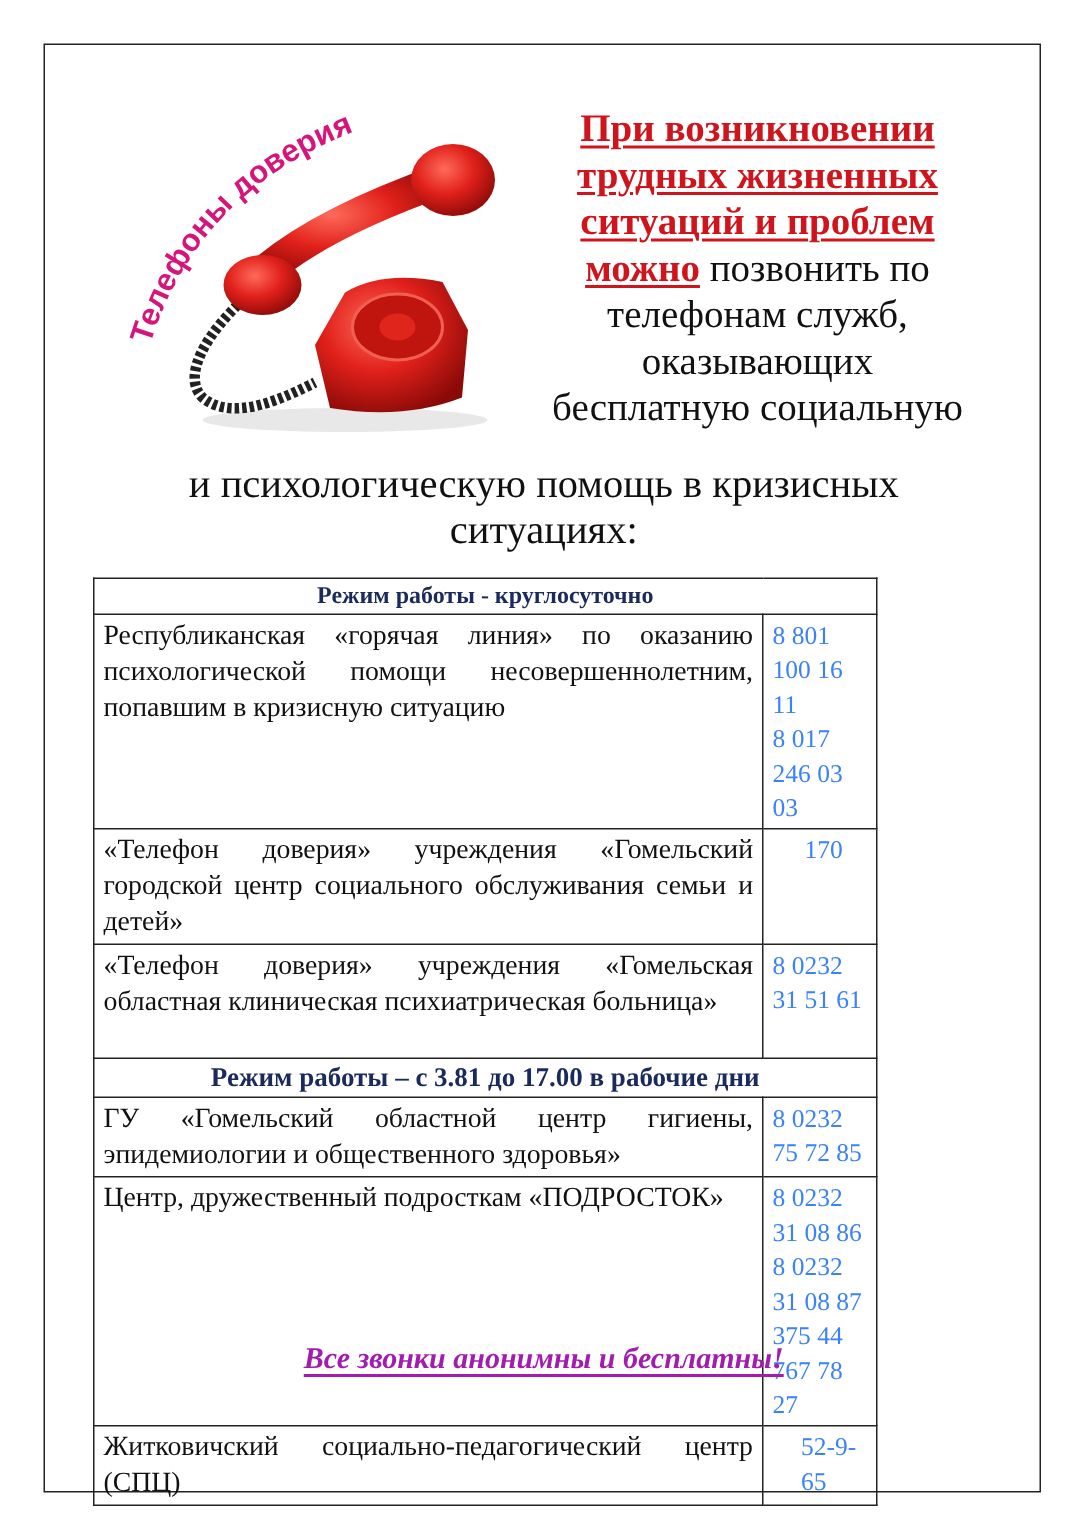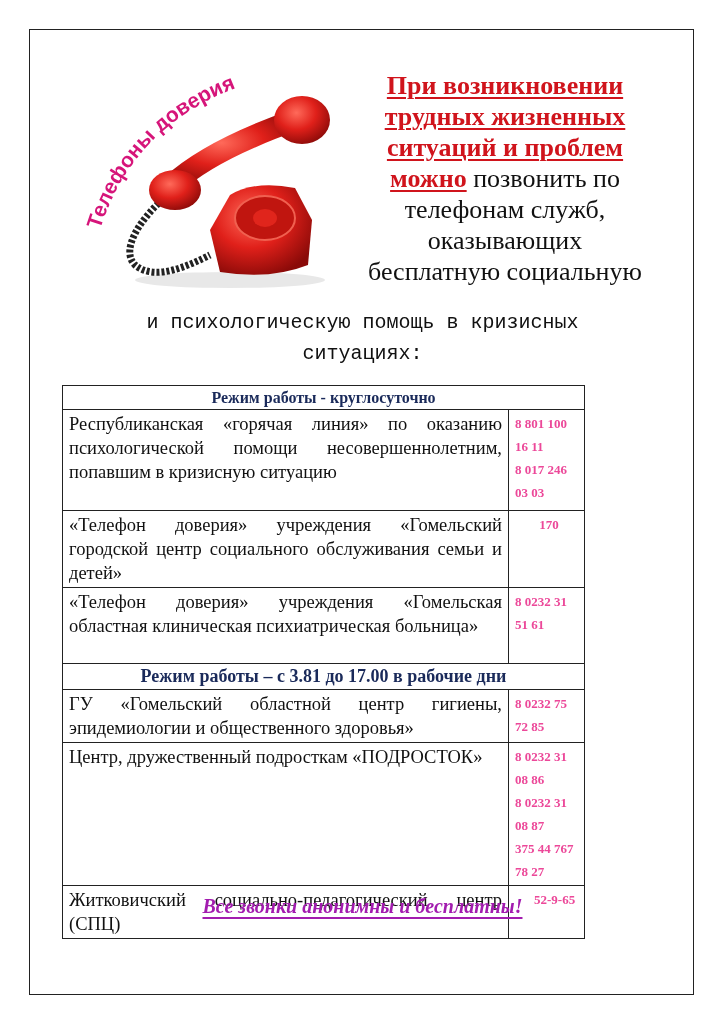--- a/index.html
+++ b/index.html
@@ -5,26 +5,26 @@
   html, body { margin:0; padding:0; background:#ffffff; }
   body { width:724px; height:1024px; position:relative; overflow:hidden;
          font-family:"Liberation Serif", "DejaVu Serif", serif; color:#111; }
   .frame { position:absolute; left:29px; top:29px; width:665px; height:966px;
            border:1.5px solid #222; box-sizing:border-box; }
   .phone-art { position:absolute; left:80px; top:60px; width:260px; height:235px; }
   .intro { position:absolute; left:340px; top:70px; width:330px; text-align:center;
            font-size:26px; line-height:31px; }
   .intro .red { color:#d0141c; font-weight:bold; text-decoration:underline; text-decoration-thickness:2px; text-underline-offset:3px;margin-top:32px; }
   .intro-cont { position:absolute; left:62px; top:307px; width:601px; text-align:center;
-                font-size:20px; line-height:31px;font-family:Liberation Mono, monospace; }
+                font-size:27px; line-height:31px; }
   table.services { position:absolute; left:62px; top:385px; width:523px;
                    border-collapse:collapse; font-size:18.5px; line-height:24px; }
   table.services td { border:1px solid #222; vertical-align:top; padding:2px 6px 2px 6px; }
   td.desc { width:433px; text-align:justify; text-align-last:left; }
-  td.phones { color:#ec4899; font-weight:bold; font-size:13px; line-height:23px; padding-top:4px; }
+  td.phones { color:#3b82f6; font-weight:normal; font-size:17px; line-height:23px; padding-top:4px; }
   td.phones.center { text-align:center;padding-left:11px; }
   tr.section td { text-align:center; font-weight:bold; color:#1a2a5a; padding:1px 4px; }
   tr.section.s1 td { font-size:16px; line-height:21px; }
   tr.section.s2 td { font-size:18px; line-height:23px; }
   .phone-line { display:block; }
   .footer-note { position:absolute; left:62px; top:895px; width:601px; text-align:center;
                  color:#a21caf; font-size:20px; font-weight:bold; font-style:italic;
                  text-decoration:underline; text-decoration-thickness:2px; text-underline-offset:4px; }
 </style>
 </head>

